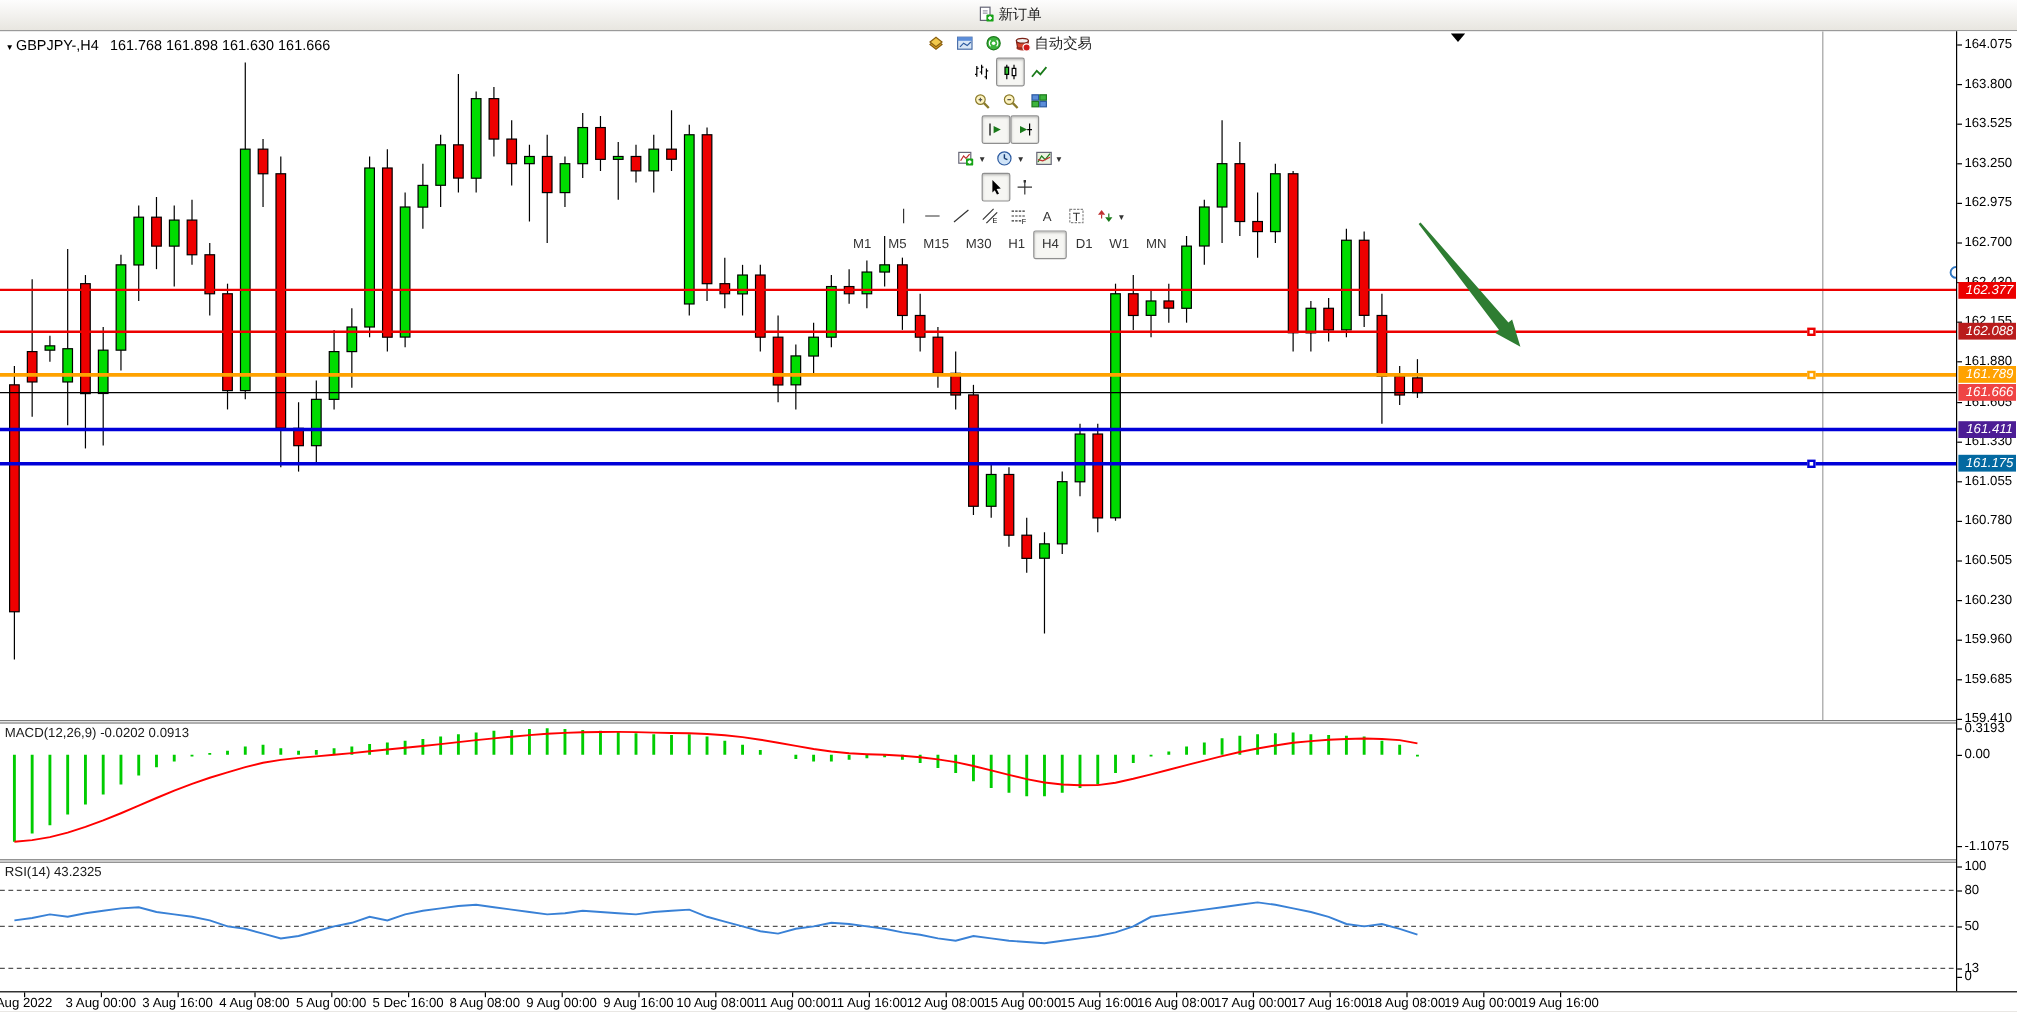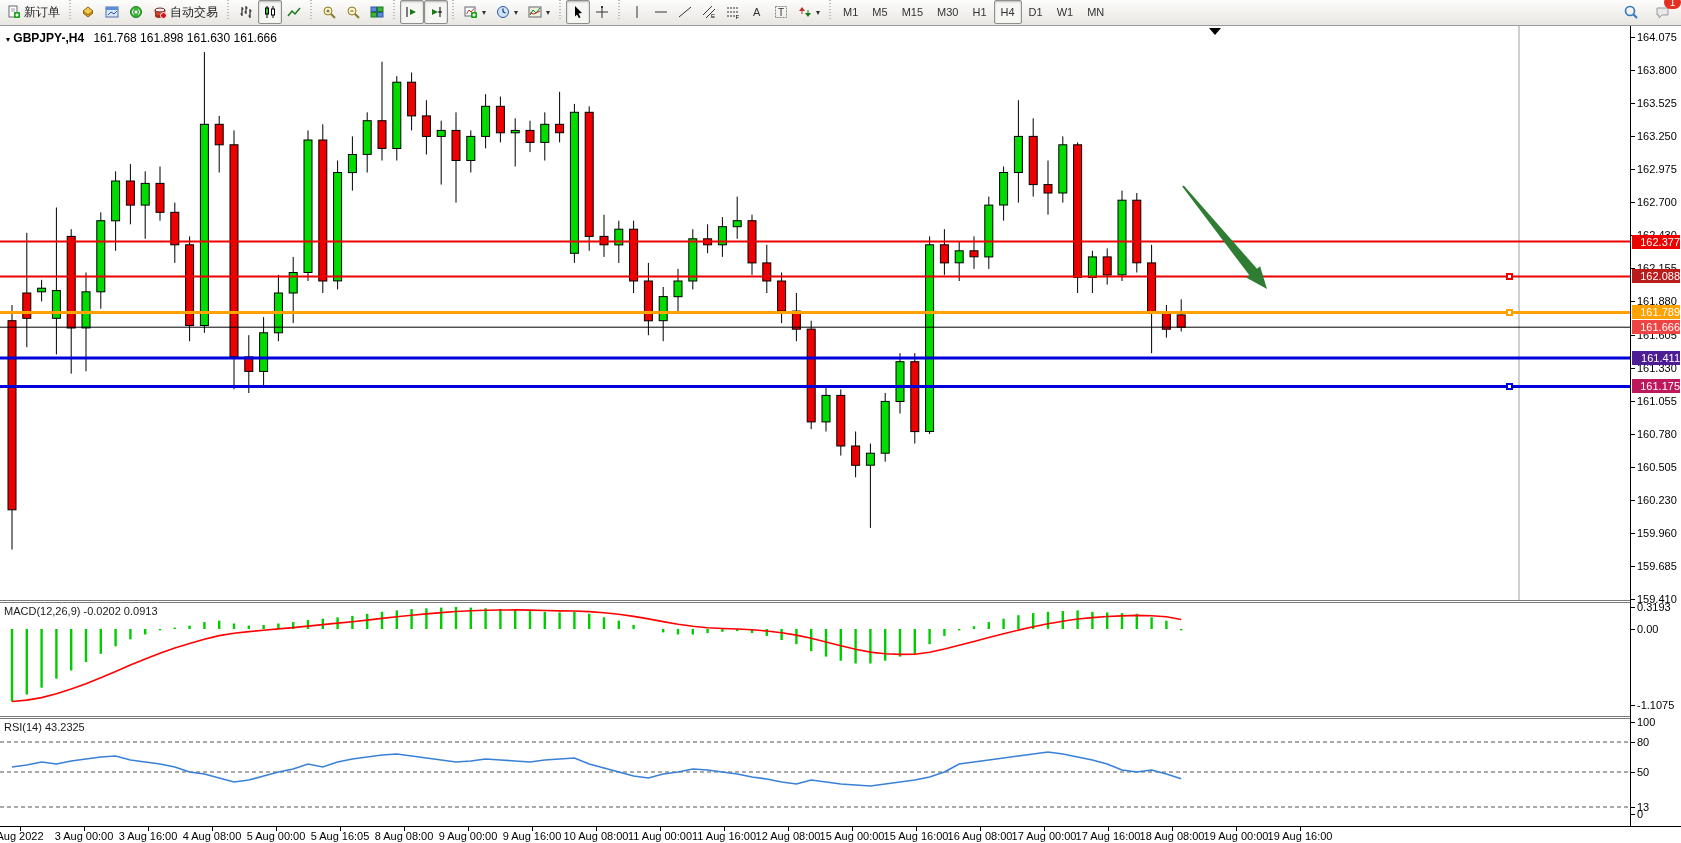--- a/index.html
+++ b/index.html
@@ -1,21 +1,21 @@
 <!DOCTYPE html>
 <html><head>
 <meta charset="utf-8">
 <style>
   html,body{margin:0;padding:0;background:#d4d0c8;}
   #app{position:relative;width:1681px;height:843px;background:#fff;overflow:hidden;
        font-family:"Liberation Sans","DejaVu Sans",sans-serif;font-size:11px;color:#000;}
   
   .toolbar{position:absolute;left:0;top:0;width:1681px;height:26px;
            background:linear-gradient(#fdfdfd,#e8e6e0);border-bottom:1px solid #9a9a9a;
-           display:flex;align-items:flex-start;padding-left:2px;box-sizing:border-box;}
+           display:flex;align-items:center;padding-left:2px;box-sizing:border-box;flex-direction:column;}
   .tb-group{display:flex;align-items:center;height:24px;}
   .tb-sep{width:7px;height:20px;margin:0 2px;
           background:repeating-linear-gradient(#bbb 0 1px,transparent 1px 3px);
           background-size:2px 100%;background-repeat:no-repeat;background-position:2px 0;}
   .tb-btn{display:flex;align-items:center;gap:3px;height:22px;padding:0 4px;border:1px solid transparent;
           border-radius:2px;cursor:default;color:#222;font-size:12px;white-space:nowrap;}
   .tb-btn.pressed{border:1px solid #8f8f8f;background:#f6f6f3;box-shadow:inset 0 1px 2px rgba(0,0,0,.25);}
   .tb-btn svg{display:block;}
   .tb-caret{font-size:8px;color:#333;margin-left:1px;}
   .tb-tf{font-size:11px;color:#333;padding:0 6px;}
@@ -27,21 +27,21 @@
   .pane-sep{position:absolute;left:0;width:1681px;height:3px;background:#fff;
             border-top:1px solid #7b7b7b;border-bottom:1px solid #7b7b7b;box-sizing:border-box;}
   .symbol-title{position:absolute;left:6px;top:31px;font-size:12px;color:#000;}
   .ind-label{position:absolute;left:4px;font-size:11px;color:#1a1a1a;}
   
   .axis-col{position:absolute;left:1630px;top:26px;width:51px;height:800px;background:#fff;
             border-left:1px solid #000;box-sizing:border-box;}
   .axis-lbl{position:absolute;left:6px;font-size:11px;color:#000;white-space:nowrap;}
   .axis-tick{position:absolute;left:0;width:4px;height:1px;background:#000;}
   .price-tag{position:absolute;left:1px;width:48px;height:14px;line-height:14px;color:#fff;
-             font-size:11px;text-align:right;padding-left:4px;box-sizing:border-box;}
+             font-size:11px;text-align:center;padding-left:4px;box-sizing:border-box;font-style:italic;}
   .lvl-handle{position:absolute;width:7px;height:7px;background:#fff;box-sizing:border-box;}
   .time-axis{position:absolute;left:0;top:826px;width:1681px;height:17px;background:#fff;
              border-top:1px solid #000;box-sizing:border-box;}
   .time-lbl{position:absolute;top:3px;font-size:11px;color:#000;transform:translateX(-50%);white-space:nowrap;}
   .time-tick{position:absolute;top:0;width:1px;height:4px;background:#000;}
 </style>
 </head>
 <body>
 
 <div id="app">
@@ -688,21 +688,21 @@
       <line x1="0" y1="215.6" x2="1630" y2="215.6" stroke="#ec0000" stroke-width="2"></line>
       <line x1="0" y1="250.4" x2="1630" y2="250.4" stroke="#ec0000" stroke-width="2"></line>
       <line x1="0" y1="286.4" x2="1630" y2="286.4" stroke="#ffa200" stroke-width="3"></line>
       <line x1="0" y1="331.9" x2="1630" y2="331.9" stroke="#0000d8" stroke-width="3"></line>
       <line x1="0" y1="360.4" x2="1630" y2="360.4" stroke="#0000d8" stroke-width="3"></line>
       <line x1="0" y1="301.2" x2="1630" y2="301.2" stroke="#000"></line>
       <polygon points="1182.2,160.6 1249.2,249.1 1246.1,251.6 1267.0,263.0 1260.1,240.3 1257.0,242.8 1183.8,159.4" fill="#2e7d32"></polygon>
     </svg>
   <div class="symbol-title">
     <span style="font-size:8px;">▾</span>
-    <b style="font-weight:bold">GBPJPY-,H4</b>
+    <b style="font-weight:normal">GBPJPY-,H4</b>
     <span style="margin-left:6px">161.768 161.898 161.630 161.666</span>
   </div>
 
   <div class="pane-sep" style="top:600px"></div>
   <svg id="macd-svg" class="pane-svg" style="top:603px" width="1630" height="114">
       <line x1="12" y1="26" x2="12" y2="98.5" stroke="#00cc00" stroke-width="2.4"></line>
       <line x1="26.8" y1="26" x2="26.8" y2="91.5" stroke="#00cc00" stroke-width="2.4"></line>
       <line x1="41.6" y1="26" x2="41.6" y2="84.7" stroke="#00cc00" stroke-width="2.4"></line>
       <line x1="56.400000000000006" y1="26" x2="56.400000000000006" y2="75.7" stroke="#00cc00" stroke-width="2.4"></line>
       <line x1="71.2" y1="26" x2="71.2" y2="67.4" stroke="#00cc00" stroke-width="2.4"></line>
@@ -848,36 +848,36 @@
       <div class="axis-tick" style="top:746px"></div>
       <div class="axis-lbl" style="top:740px">50</div>
       <div class="axis-tick" style="top:781px"></div>
       <div class="axis-lbl" style="top:775px">13</div>
       <div class="axis-tick" style="top:788px"></div>
       <div class="axis-lbl" style="top:782px">0</div>
       <div class="price-tag" style="top:209px;background:#ec0000">162.377</div>
       <div class="price-tag" style="top:243px;background:#b91c1c">162.088</div>
       <div class="price-tag" style="top:279px;background:#ffa200">161.789</div>
       <div class="price-tag" style="top:325px;background:#4c1d95">161.411</div>
-      <div class="price-tag" style="top:353px;background:#be185d">161.175</div>
+      <div class="price-tag" style="top:353px;background:#0369a1">161.175</div>
       <div class="price-tag" style="top:294px;background:#ef4444">161.666</div>
     </div>
   <div class="time-axis" id="time-axis">
       <div class="time-tick" style="left:20px"></div>
       <div class="time-lbl" style="left:20px">Aug 2022</div>
       <div class="time-tick" style="left:84px"></div>
       <div class="time-lbl" style="left:84px">3 Aug 00:00</div>
       <div class="time-tick" style="left:148px"></div>
       <div class="time-lbl" style="left:148px">3 Aug 16:00</div>
       <div class="time-tick" style="left:212px"></div>
       <div class="time-lbl" style="left:212px">4 Aug 08:00</div>
       <div class="time-tick" style="left:276px"></div>
       <div class="time-lbl" style="left:276px">5 Aug 00:00</div>
       <div class="time-tick" style="left:340px"></div>
-      <div class="time-lbl" style="left:340px">5 Aug 16:05</div>
+      <div class="time-lbl" style="left:340px">5 Dec 16:00</div>
       <div class="time-tick" style="left:404px"></div>
       <div class="time-lbl" style="left:404px">8 Aug 08:00</div>
       <div class="time-tick" style="left:468px"></div>
       <div class="time-lbl" style="left:468px">9 Aug 00:00</div>
       <div class="time-tick" style="left:532px"></div>
       <div class="time-lbl" style="left:532px">9 Aug 16:00</div>
       <div class="time-tick" style="left:596px"></div>
       <div class="time-lbl" style="left:596px">10 Aug 08:00</div>
       <div class="time-tick" style="left:660px"></div>
       <div class="time-lbl" style="left:660px">11 Aug 00:00</div>

